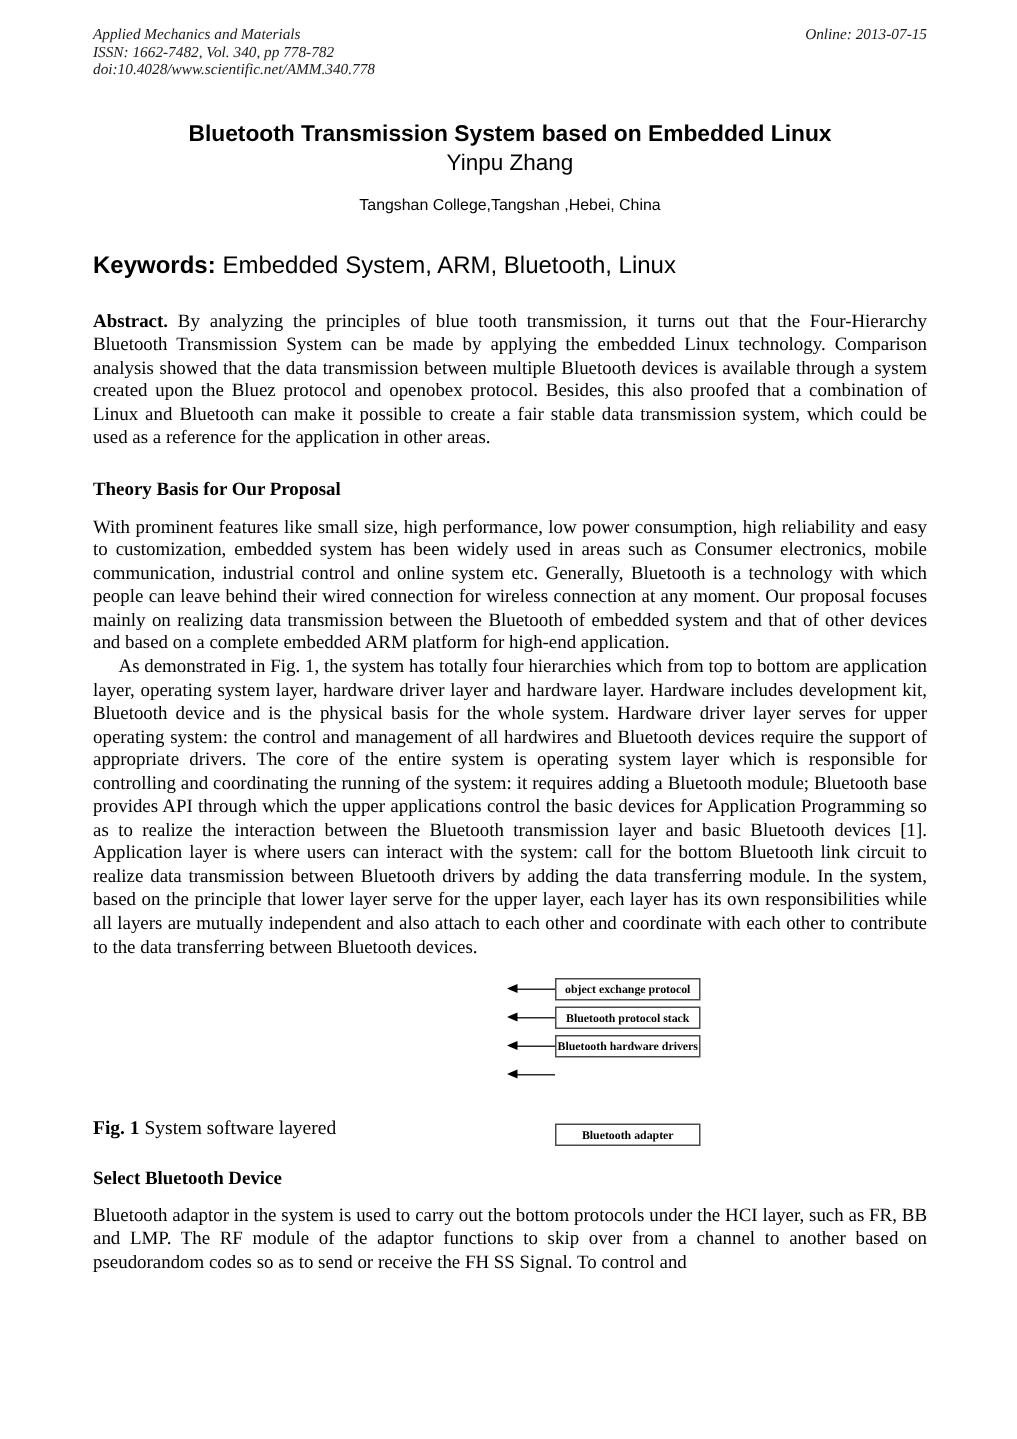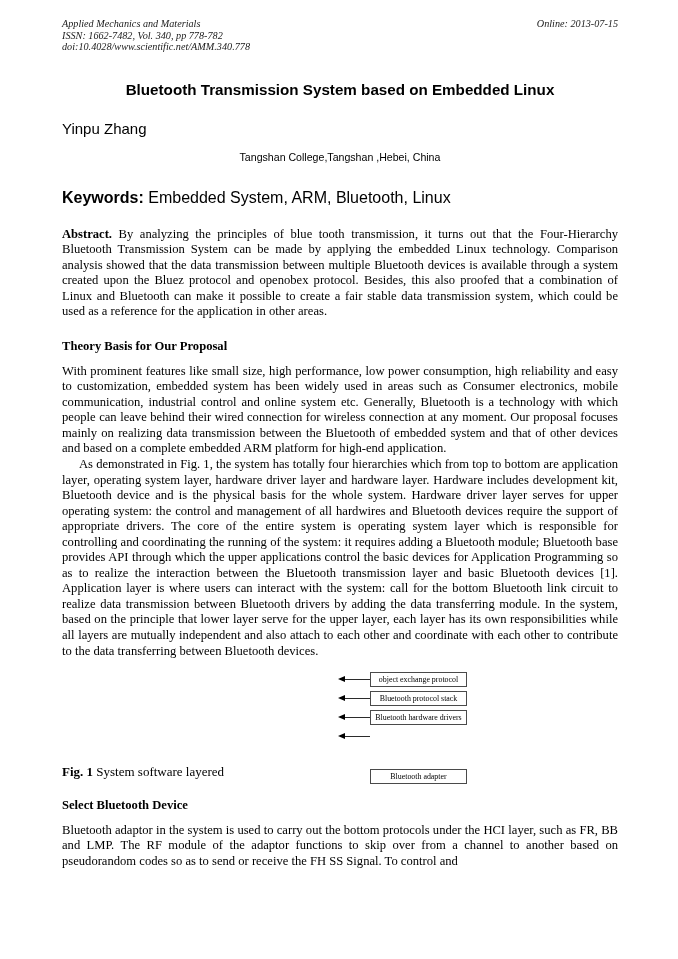--- a/index.html
+++ b/index.html
@@ -50,22 +50,21 @@
     font-weight: bold;
     font-size: 15.2px;
     line-height: 19px;
     text-align: center;
     margin-top: 27px;
   }
   .author {
     font-family: "Liberation Sans", sans-serif;
     font-size: 15px;
     line-height: 19px;
-    text-align: left;
-    margin-top: 20px;
+    text-align: center;
   }
   .affiliation {
     font-family: "Liberation Sans", sans-serif;
     font-size: 10.6px;
     line-height: 13.4px;
     text-align: center;
     margin-top: 13px;
   }
   .email {
     font-family: "Liberation Sans", sans-serif;
@@ -149,20 +148,21 @@
     position: absolute;
     left: 308px;
     width: 97px;
     height: 15px;
     line-height: 14px;
     text-align: center;
     font-size: 7.9px;
     border: 1px solid #4a4a4a;
     box-sizing: border-box;
     background: #ffffff;
+    font-weight: bold;
   }
   .arrow {
     position: absolute;
     left: 276px;
     width: 32px;
     height: 7px;
   }
   .arrow .shaft {
     position: absolute;
     left: 5px;

